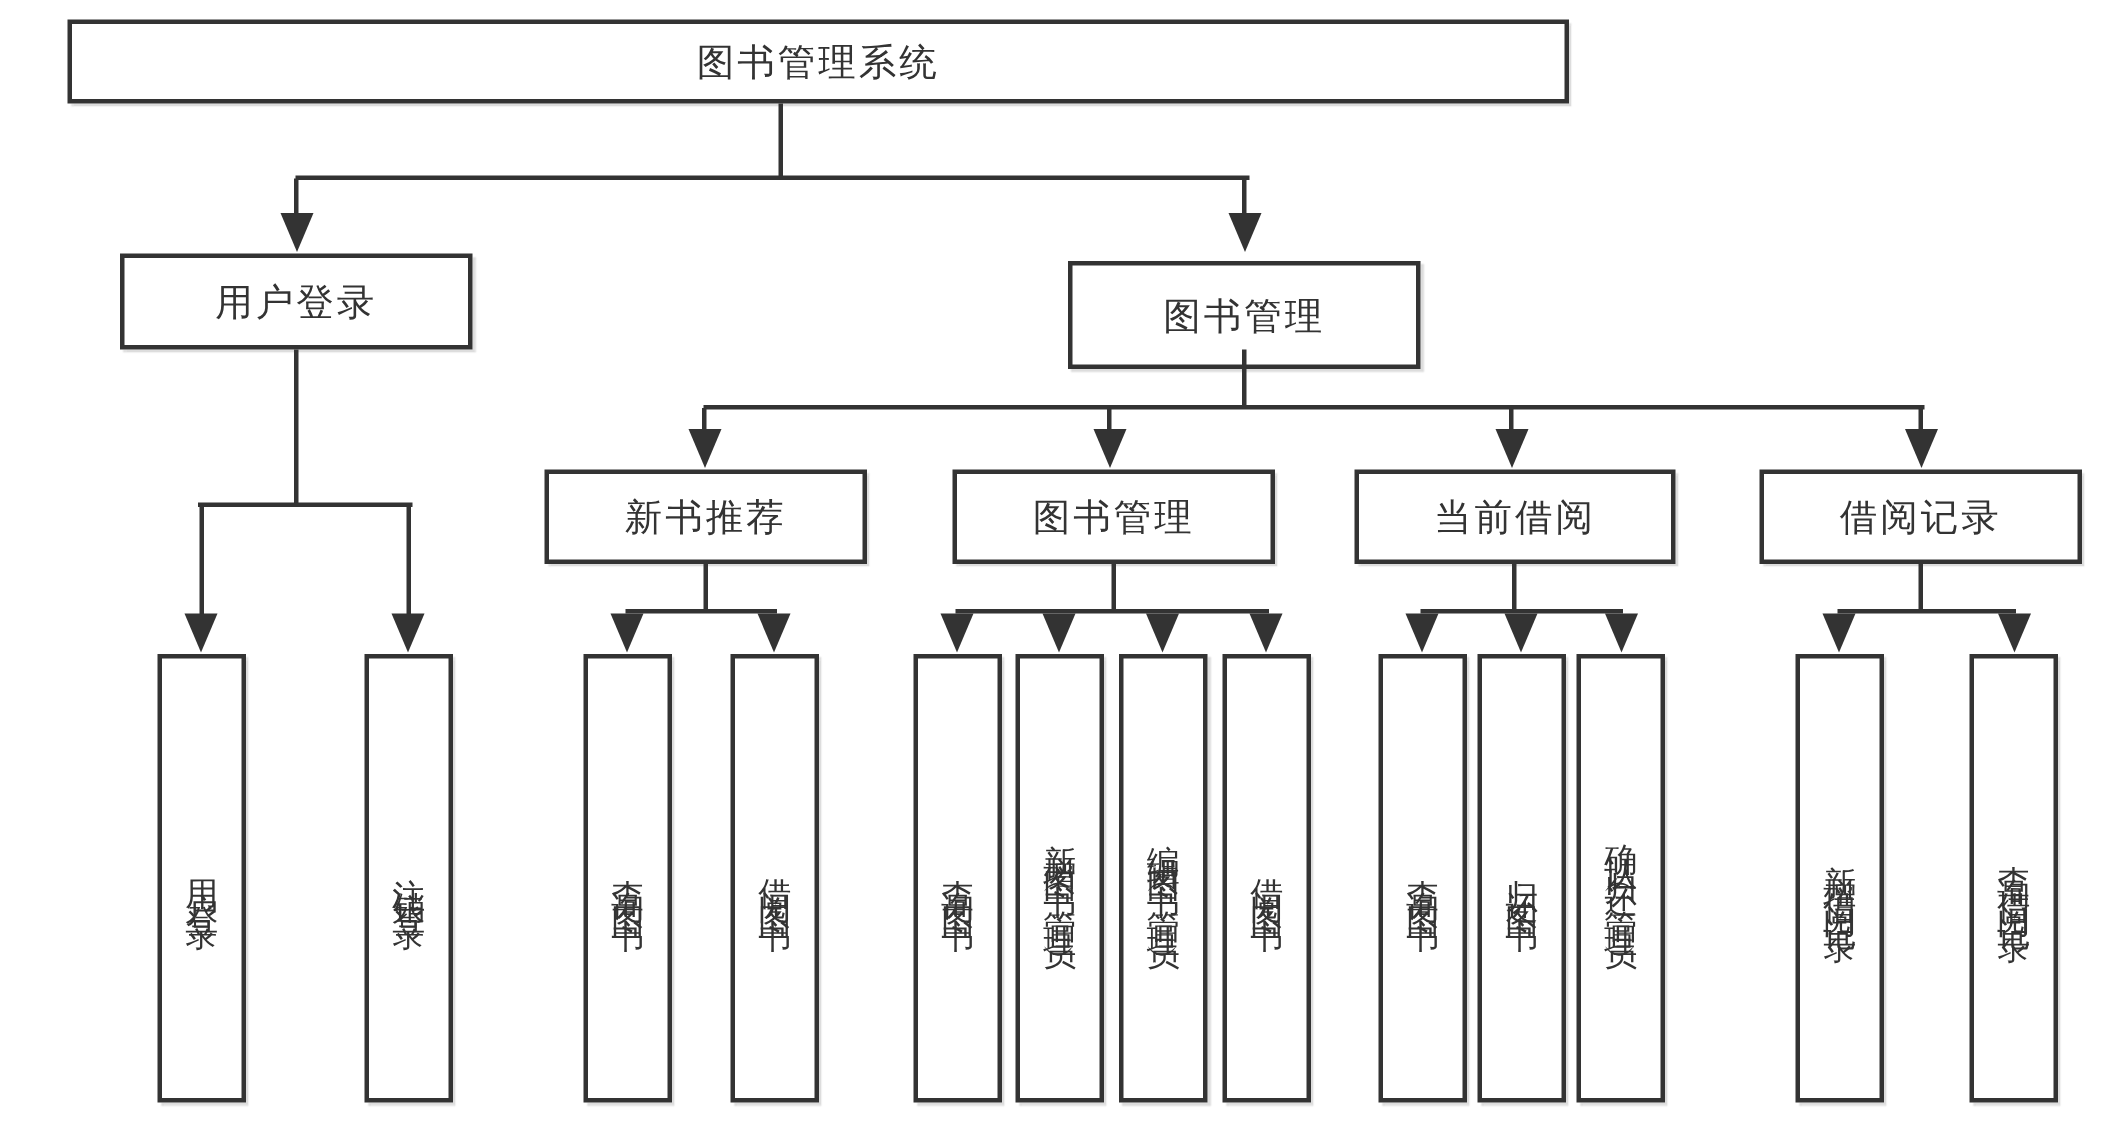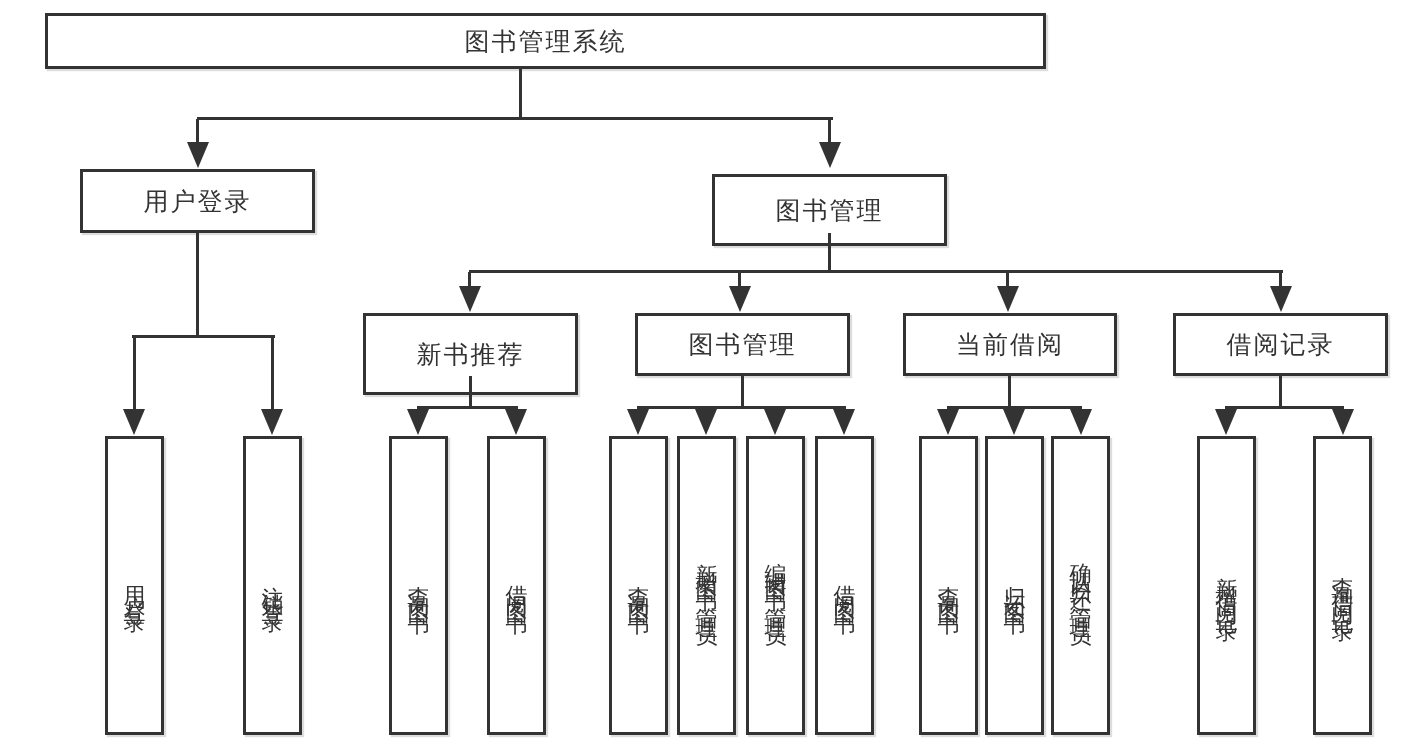--- a/index.html
+++ b/index.html
@@ -103,21 +103,21 @@
   <div class="line" style="left:469px; top:270px; width:814px; height:3px;"></div>
   <div class="line" style="left:468px; top:272px; width:3px; height:16px;"></div>
   <div class="line" style="left:738px; top:272px; width:3px; height:16px;"></div>
   <div class="line" style="left:1006px; top:272px; width:3px; height:16px;"></div>
   <div class="line" style="left:1279px; top:272px; width:3px; height:16px;"></div>
   <div class="arrow" style="left:459px; top:286px;"></div>
   <div class="arrow" style="left:729px; top:286px;"></div>
   <div class="arrow" style="left:997px; top:286px;"></div>
   <div class="arrow" style="left:1270px; top:286px;"></div>
 
-  <div class="box" style="left:363px; top:313px; width:215px; height:82px;">
+  <div class="box" style="left:363px; top:313px; width:215px; height:63px;">
     <span class="hlabel">新书推荐</span>
   </div>
   <div class="box" style="left:635px; top:313px; width:215px; height:63px;">
     <span class="hlabel">图书管理</span>
   </div>
   <div class="box" style="left:903px; top:313px; width:214px; height:63px;">
     <span class="hlabel">当前借阅</span>
   </div>
   <div class="box" style="left:1173px; top:313px; width:215px; height:63px;">
     <span class="hlabel">借阅记录</span>

